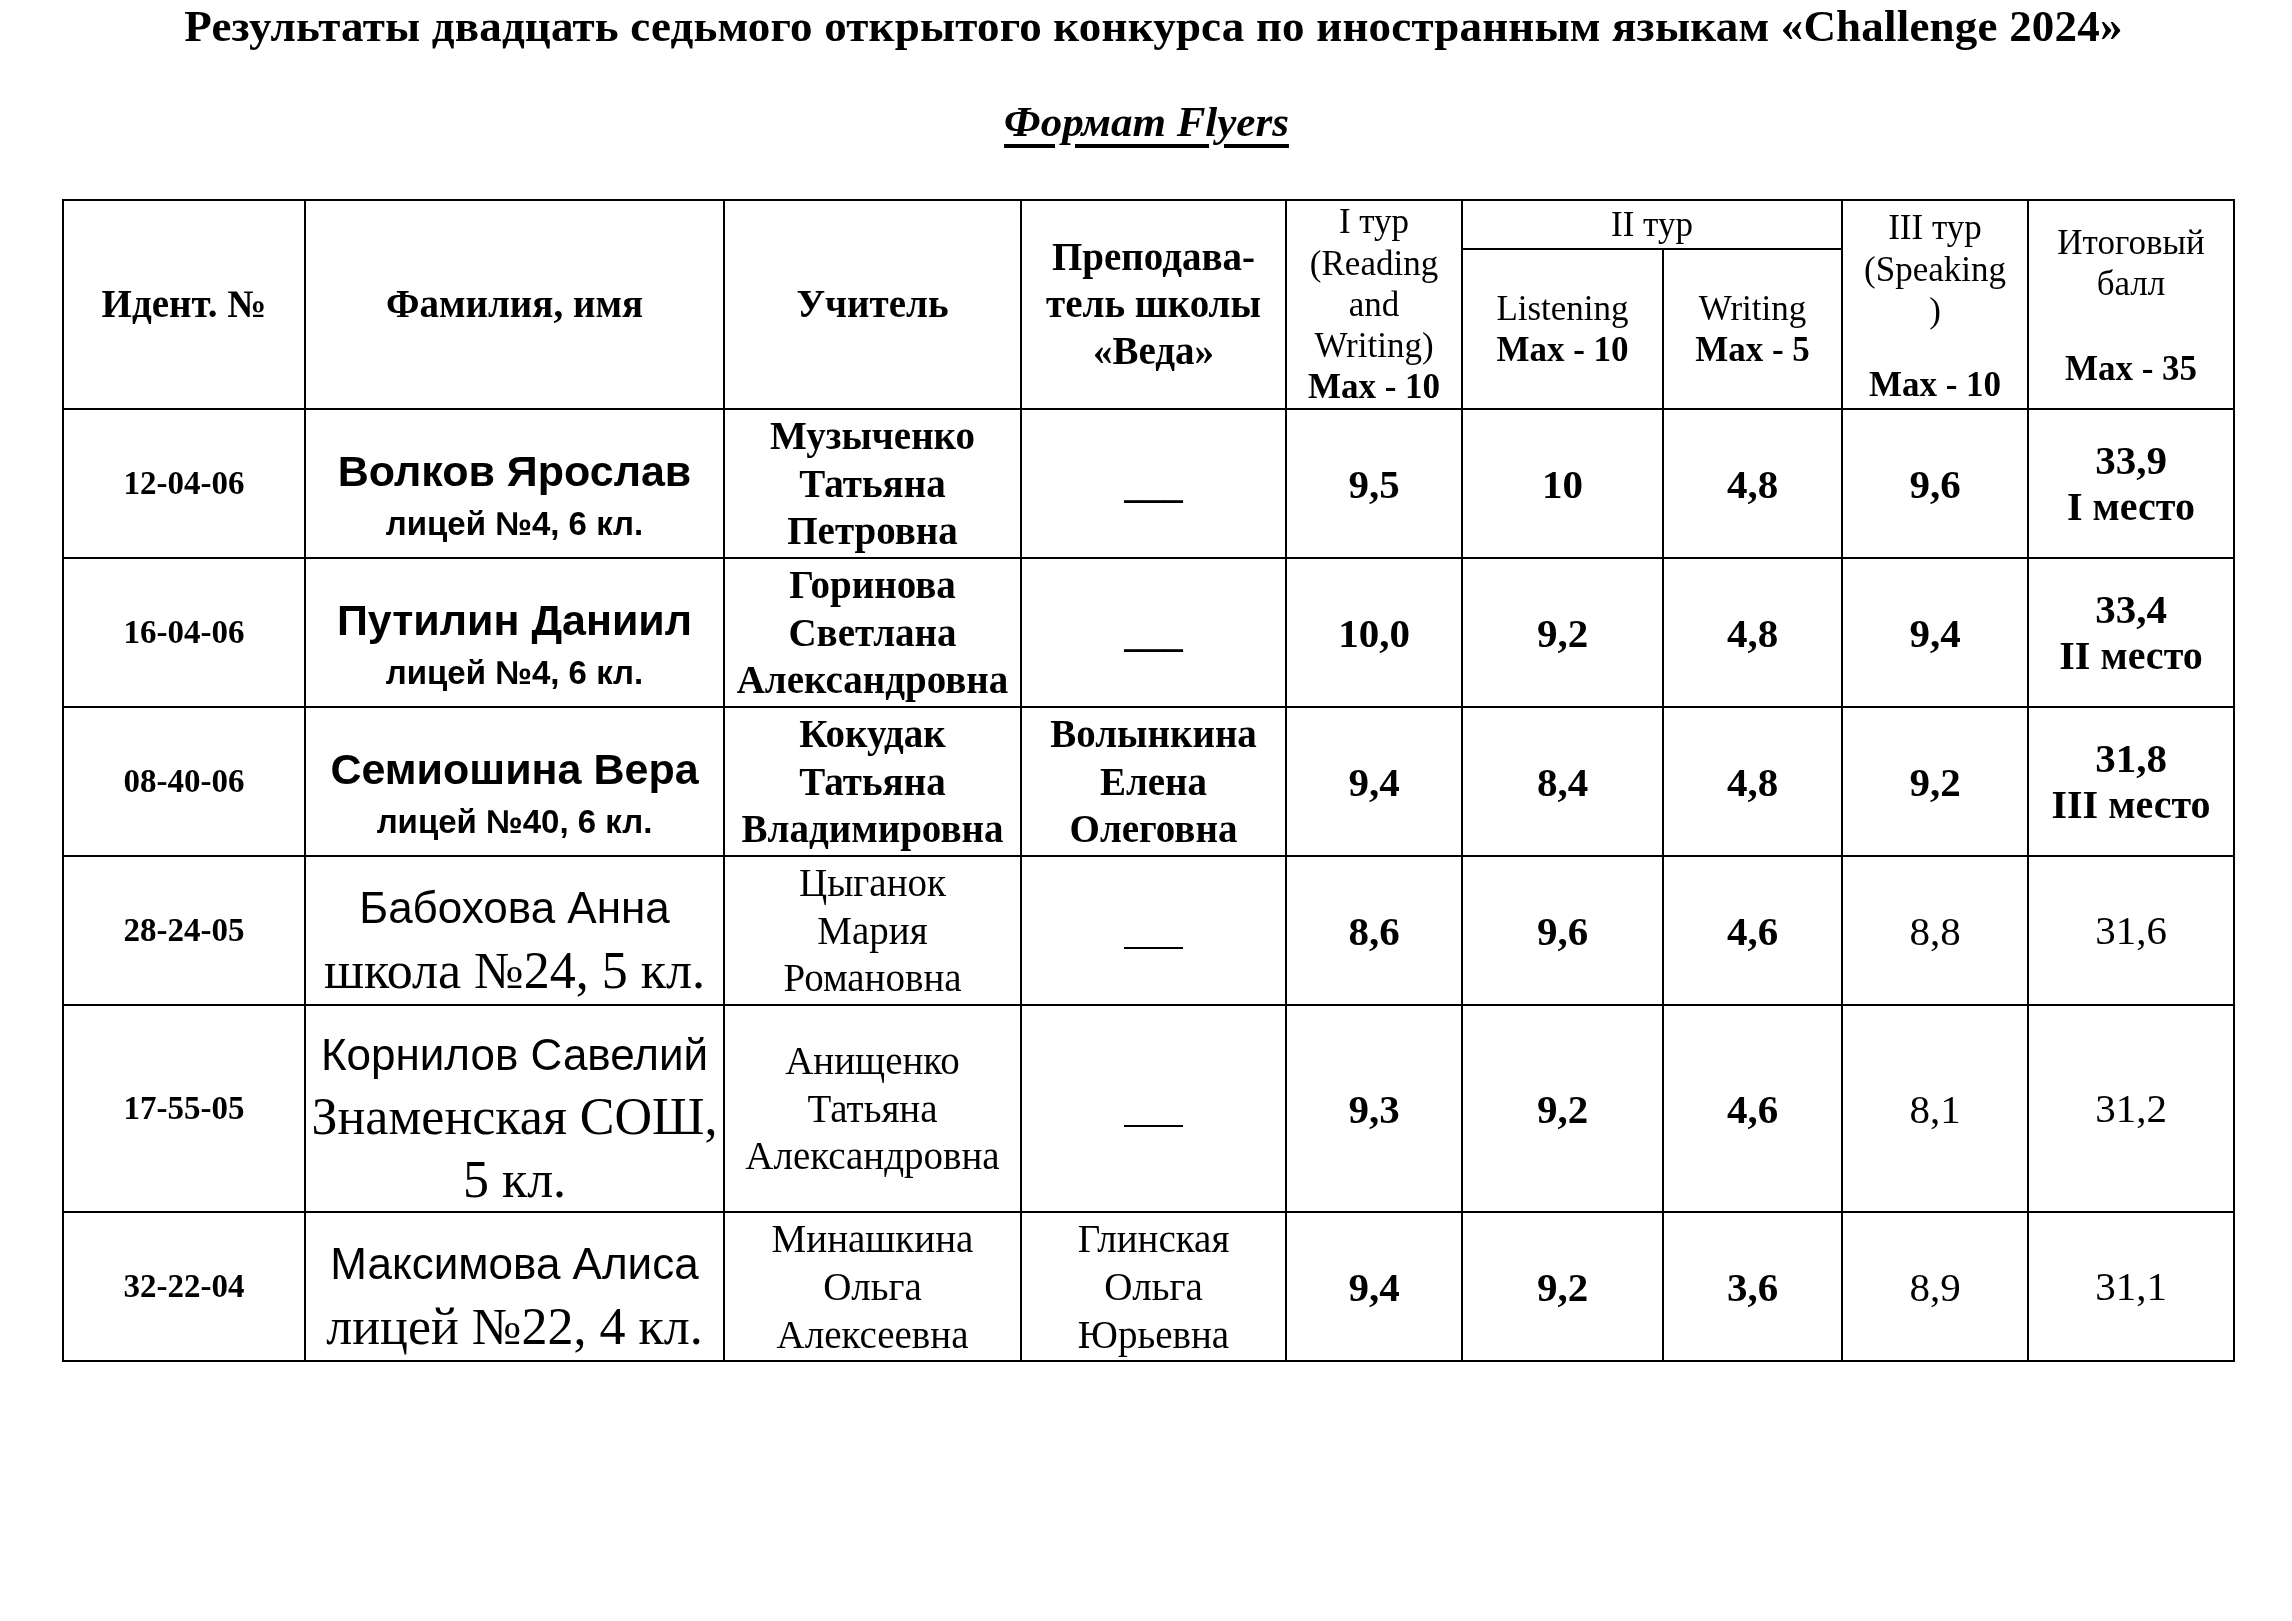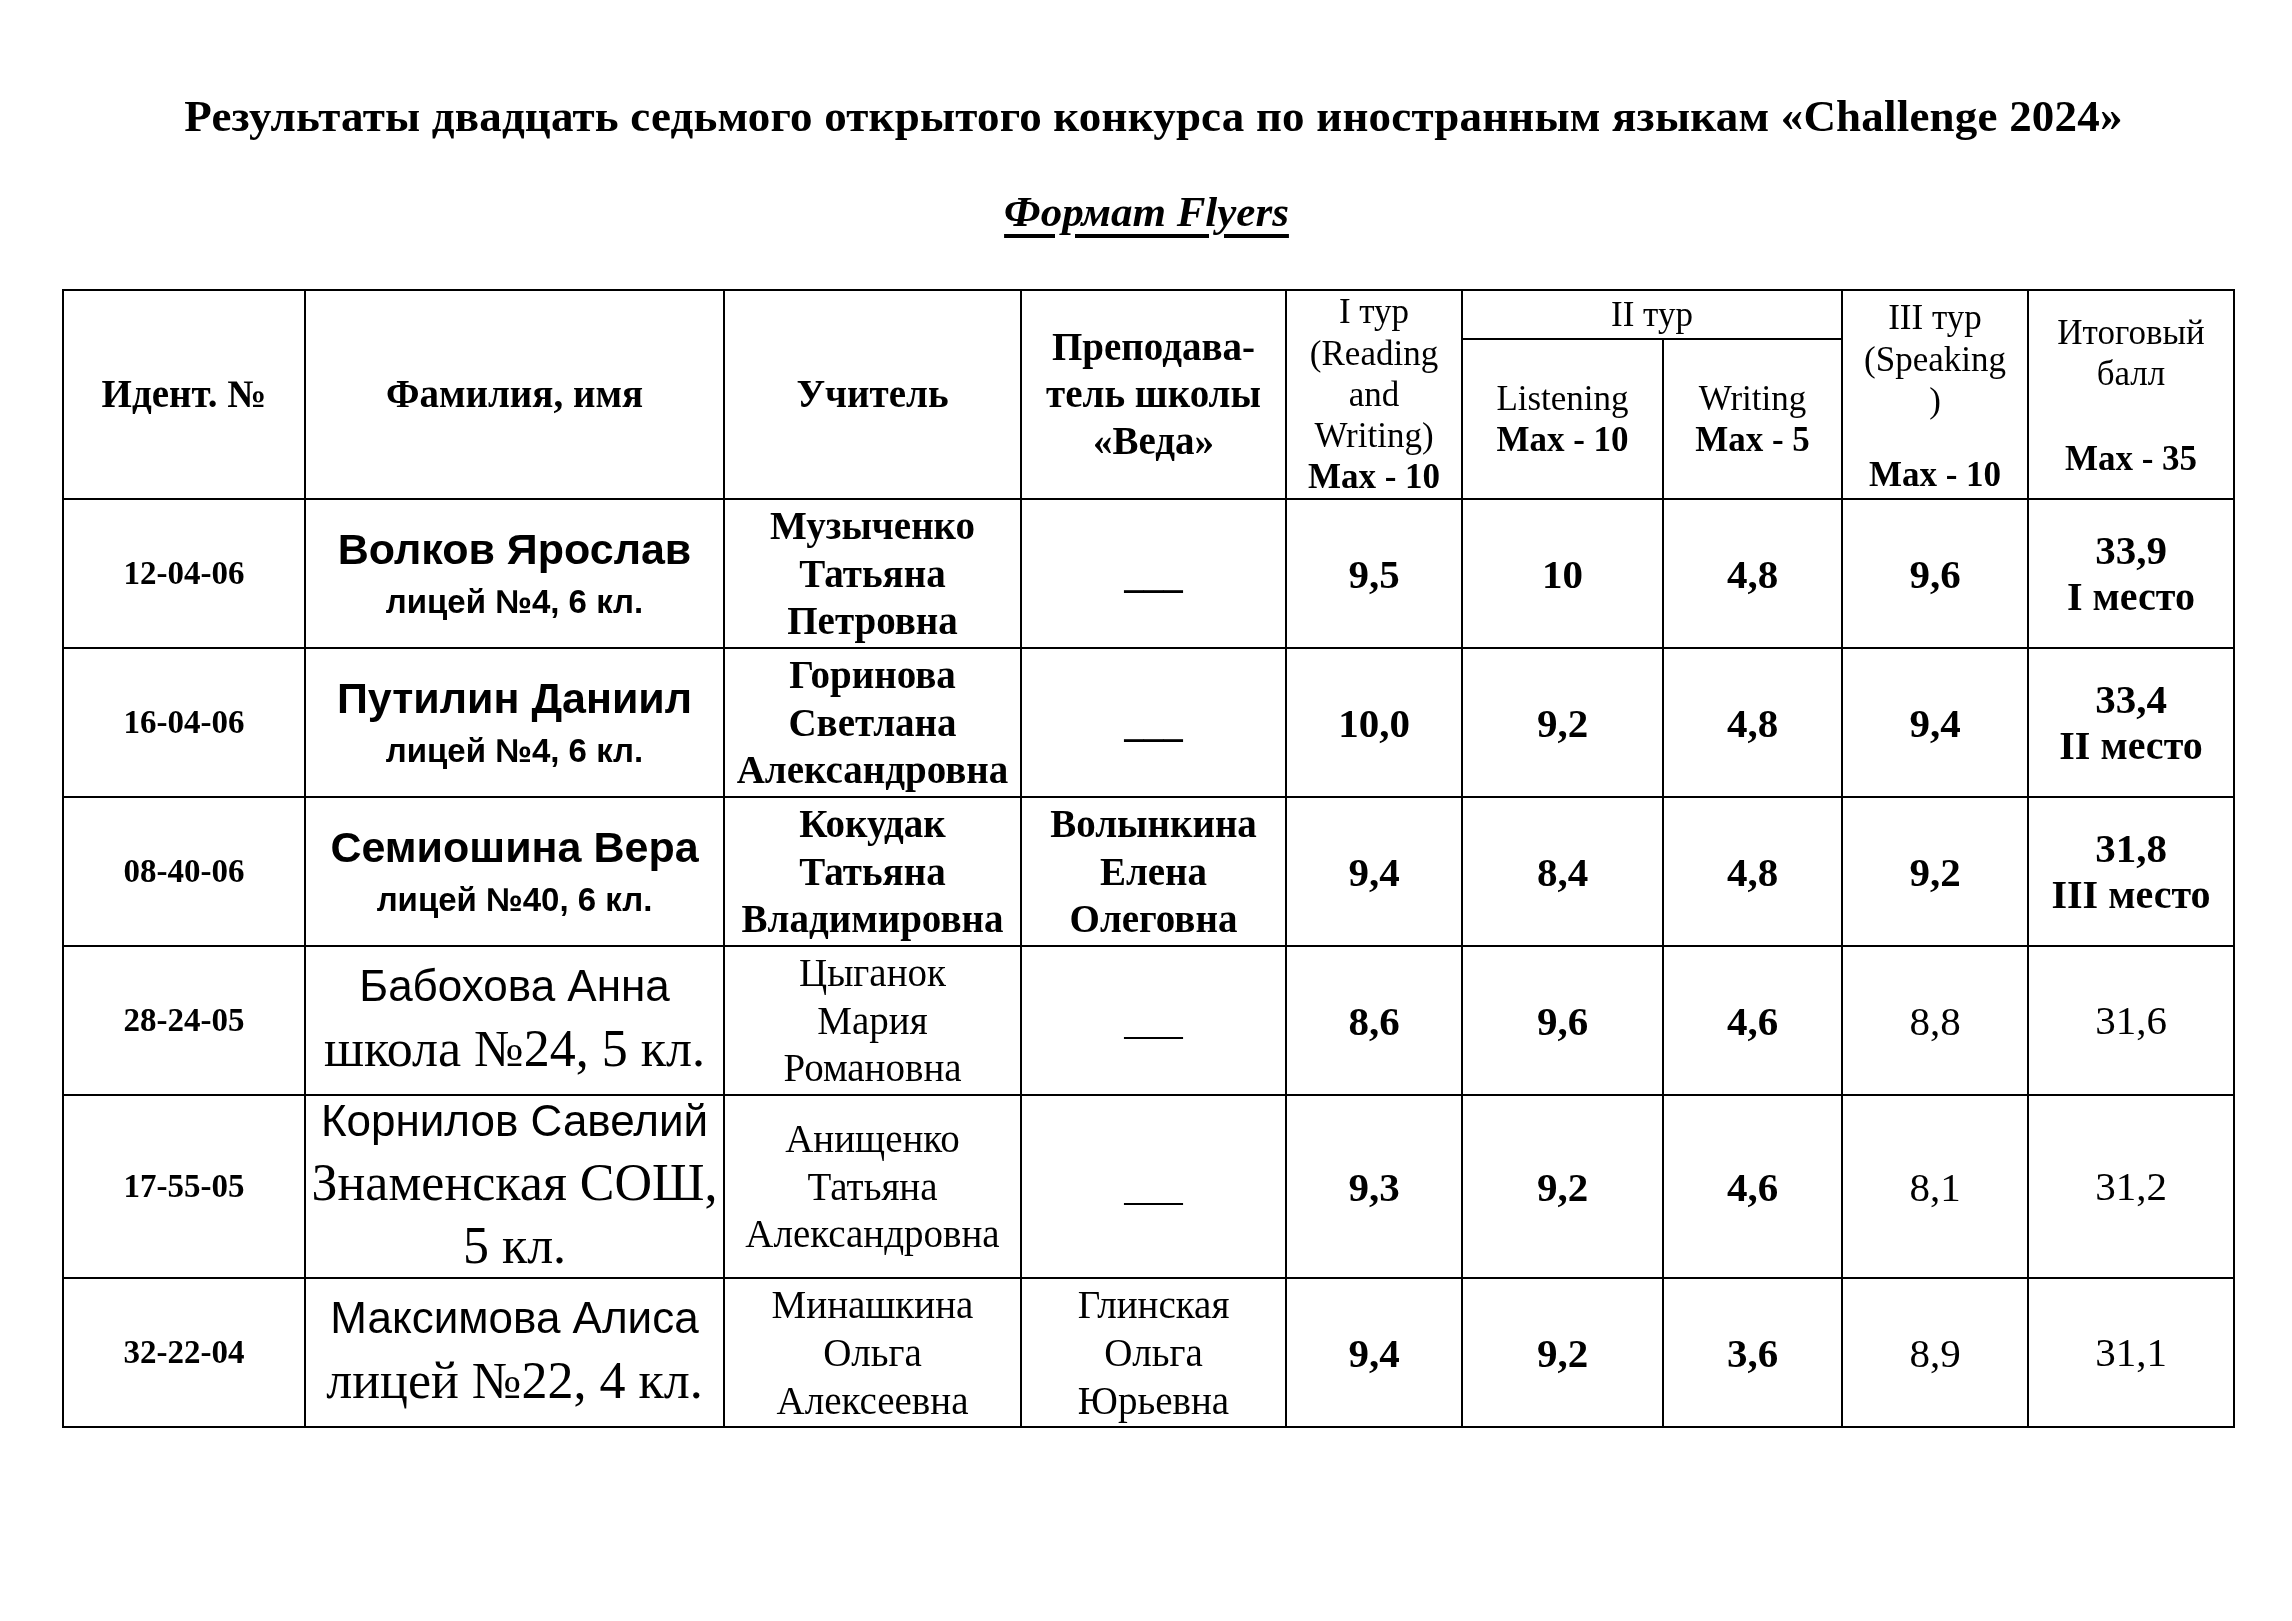--- a/index.html
+++ b/index.html
@@ -8,21 +8,20 @@
     background: #ffffff;
     color: #000000;
   }
   body {
     width: 2293px;
     height: 1621px;
     font-family: "Liberation Serif", serif;
     overflow: hidden;
   }
   .title {
-    padding-top: 90px;
     text-align: center;
     font-size: 45px;
     font-weight: 700;
     letter-spacing: 0.2px;
     margin-left: 14px;
   }
   .subtitle-wrap {
     text-align: center;
     margin-top: 45px;
   }
@@ -62,20 +61,21 @@
   th.col9 .lbl { margin-top: 2px; }
   th.col9 .hmax { margin-top: 43px; }
   
   tbody tr { height: 149px; }
   .id-cell { font-weight: 700; font-size: 33px; }
   .name-cell .sname {
     font-family: "Liberation Sans", sans-serif;
     font-weight: 400;
     font-size: 44px;
     line-height: 1.15;
+    margin-top: 24px;
   }
   .name-cell .sschool {
     font-family: "Liberation Serif", serif;
     font-weight: 400;
     font-size: 52px;
     line-height: 1.2;
     margin-top: 5.9px;
   }
   tr.winner .name-cell .sname { font-weight: 700; font-size: 43px; }
   tr.winner .name-cell .sschool {

